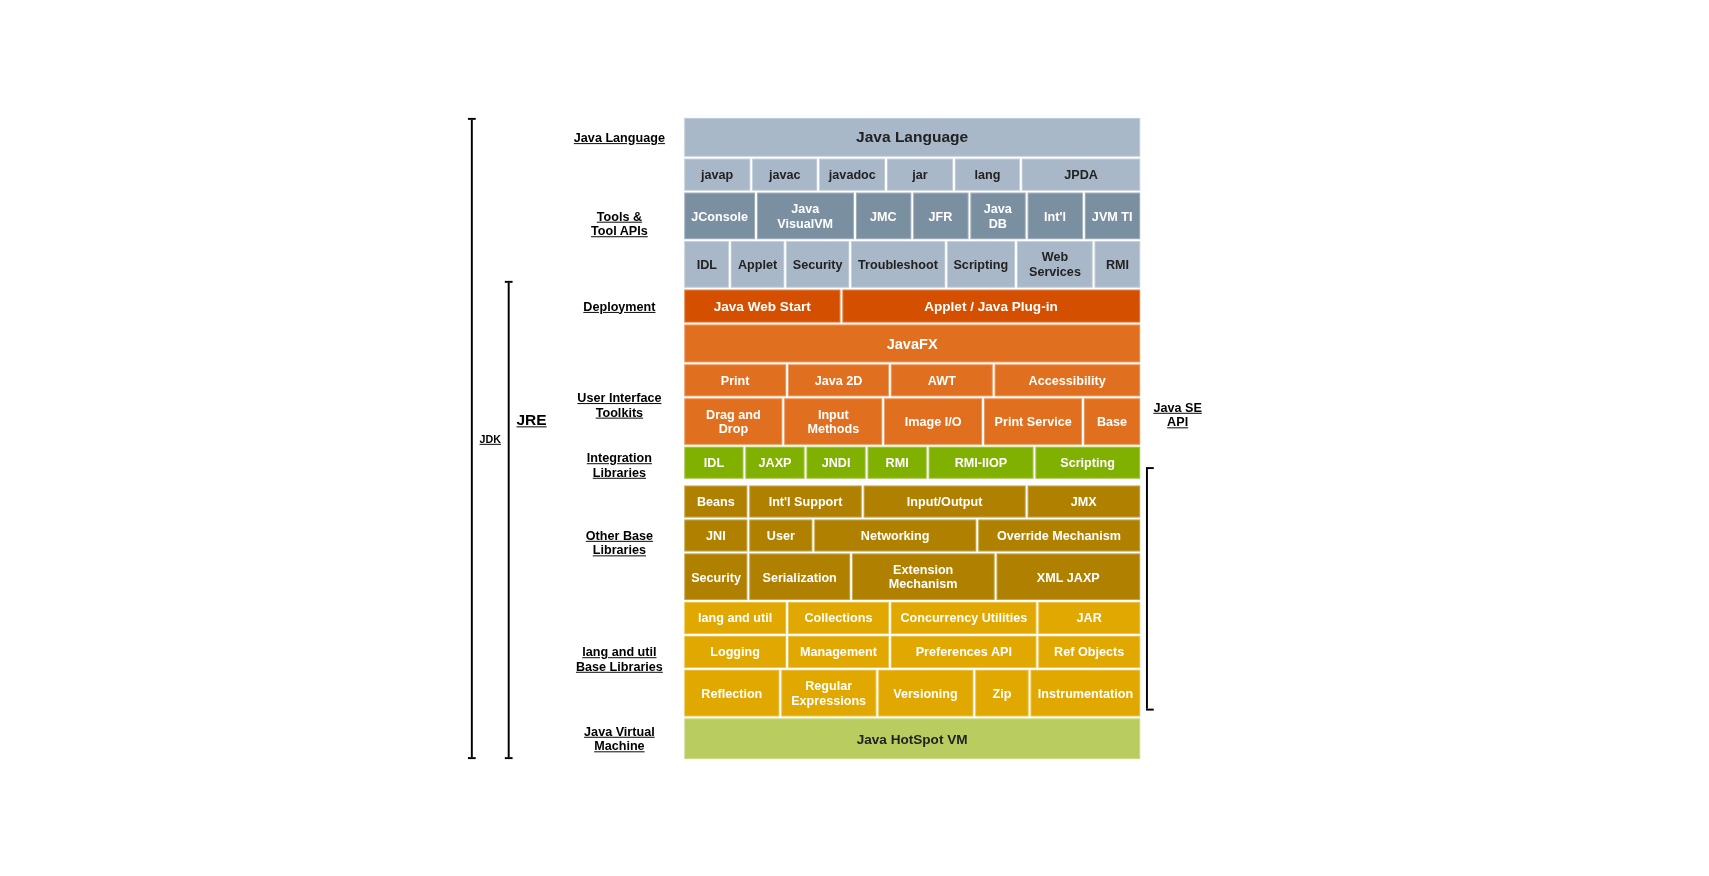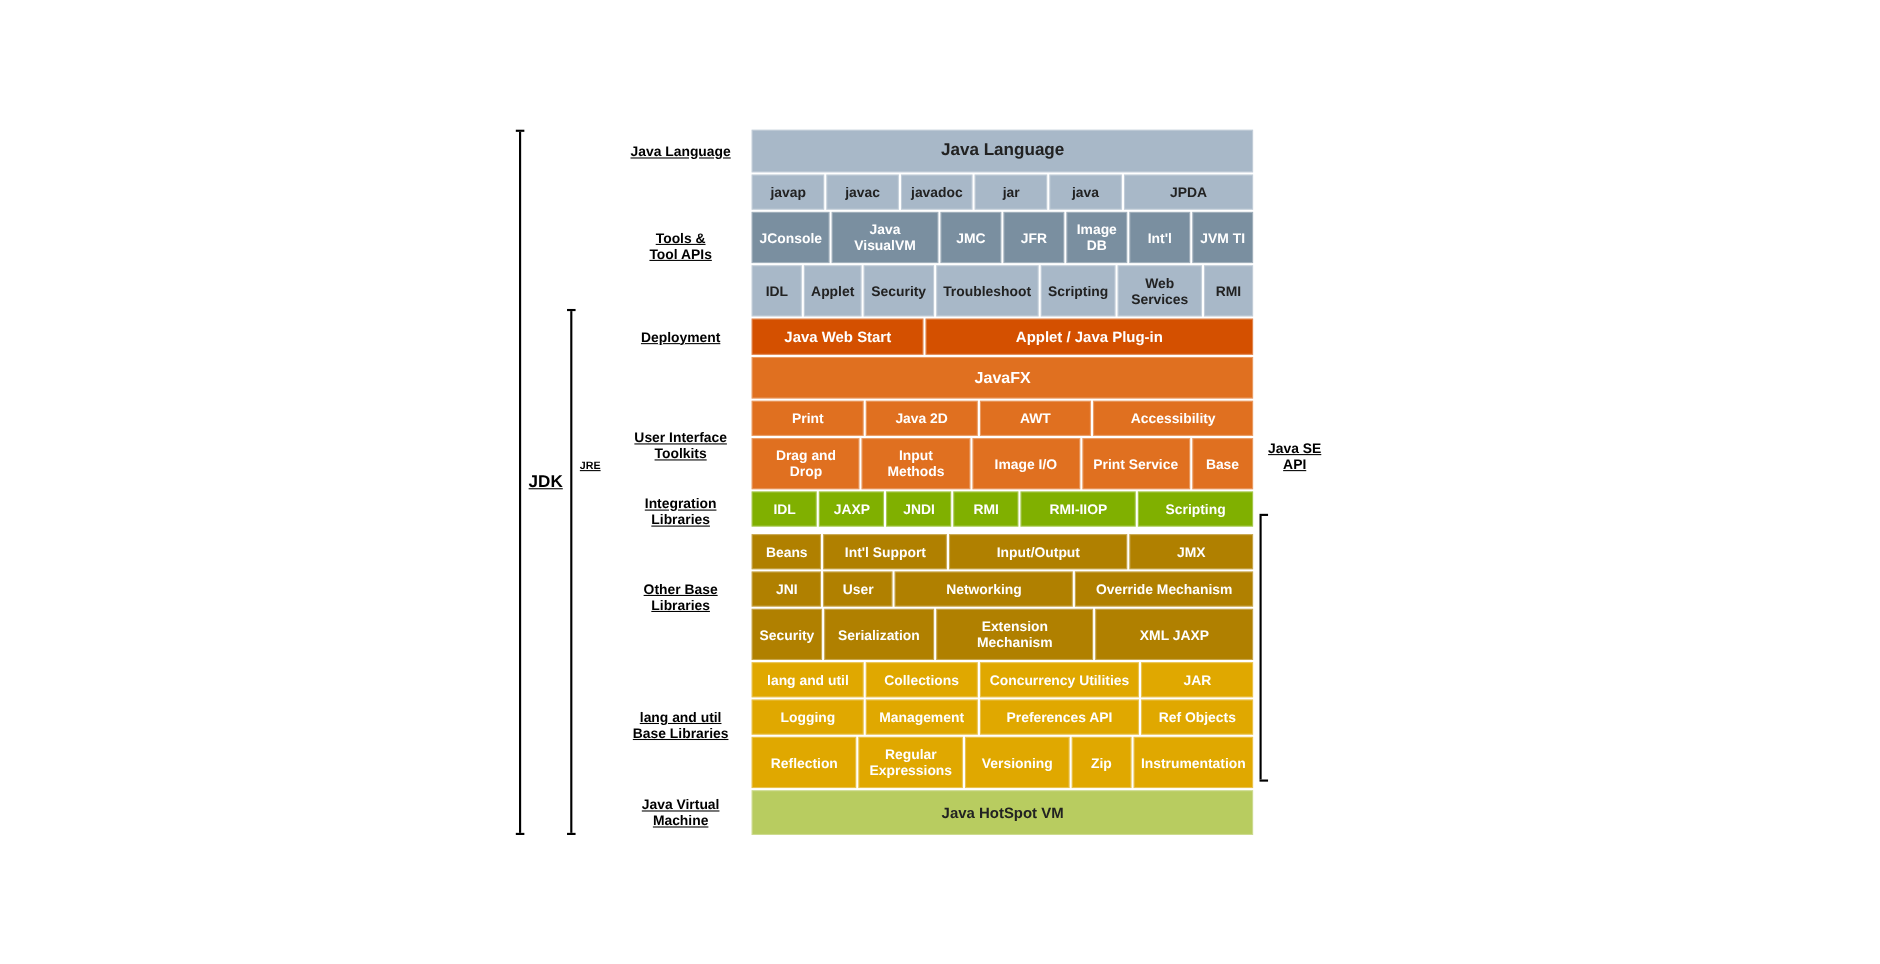--- a/index.html
+++ b/index.html
@@ -99,32 +99,32 @@
 <div class="diagram-wrapper">
 
   <div style="display:flex; flex-direction:row; align-items:stretch; margin-right:6px;">
 
     <div style="display:flex; flex-direction:column; align-items:center; margin-right:4px;">
       <div style="width:8px; height:2px; background:#000; align-self:flex-end;"></div>
       <div style="width:2px; background:#000; flex:1;"></div>
       <div style="width:8px; height:2px; background:#000; align-self:flex-end;"></div>
     </div>
     <div style="display:flex; align-items:center; margin-right:4px;">
-      <span style="font-size:16px; font-weight:bold; text-decoration:underline;">JDK</span>
+      <span style="font-size:11px; font-weight:bold; text-decoration:underline;">JDK</span>
     </div>
 
     <div style="display:flex; flex-direction:column; align-items:center; margin-right:4px;">
 
       <div style="flex: 0 0 168px;"></div>
       <div style="width:8px; height:2px; background:#000; align-self:flex-end;"></div>
       <div style="width:2px; background:#000; flex:1;"></div>
       <div style="width:8px; height:2px; background:#000; align-self:flex-end;"></div>
     </div>
     <div style="display:flex; align-items:flex-end; padding-bottom: 340px; margin-right:4px;">
-      <span style="font-size:10px; font-weight:bold; text-decoration:underline;">JRE</span>
+      <span style="font-size:16px; font-weight:bold; text-decoration:underline;">JRE</span>
     </div>
   </div>
 
   <div class="main-content">
 
     <div class="row-group">
       <div class="row-label" style="text-decoration:underline;">
         <span>Java Language</span>
       </div>
       <div class="row-content">
@@ -149,41 +149,41 @@
           <div class="cell flex1 c-gray">
                 <span>javac</span>
               </div>
           <div class="cell flex1 c-gray">
                 <span>javadoc</span>
               </div>
           <div class="cell flex1 c-gray">
                 <span>jar</span>
               </div>
           <div class="cell flex1 c-gray">
-                <span>java</span>
+                <span>lang</span>
               </div>
           <div class="cell flex2 c-gray">
                 <span>JPDA</span>
               </div>
         </div>
         <div class="cell-row">
           <div class="cell flex1 c-gray-dark">
                 <span>JConsole</span>
               </div>
           <div class="cell flex2 c-gray-dark">
                 <span>Java VisualVM</span>
               </div>
           <div class="cell flex1 c-gray-dark">
                 <span>JMC</span>
               </div>
           <div class="cell flex1 c-gray-dark">
                 <span>JFR</span>
               </div>
           <div class="cell flex1 c-gray-dark">
-                <span>Image DB</span>
+                <span>Java DB</span>
               </div>
           <div class="cell flex1 c-gray-dark">
                 <span>Int'l</span>
               </div>
           <div class="cell flex1 c-gray-dark">
                 <span>JVM TI</span>
               </div>
         </div>
         <div class="cell-row">
           <div class="cell flex1 c-gray">

